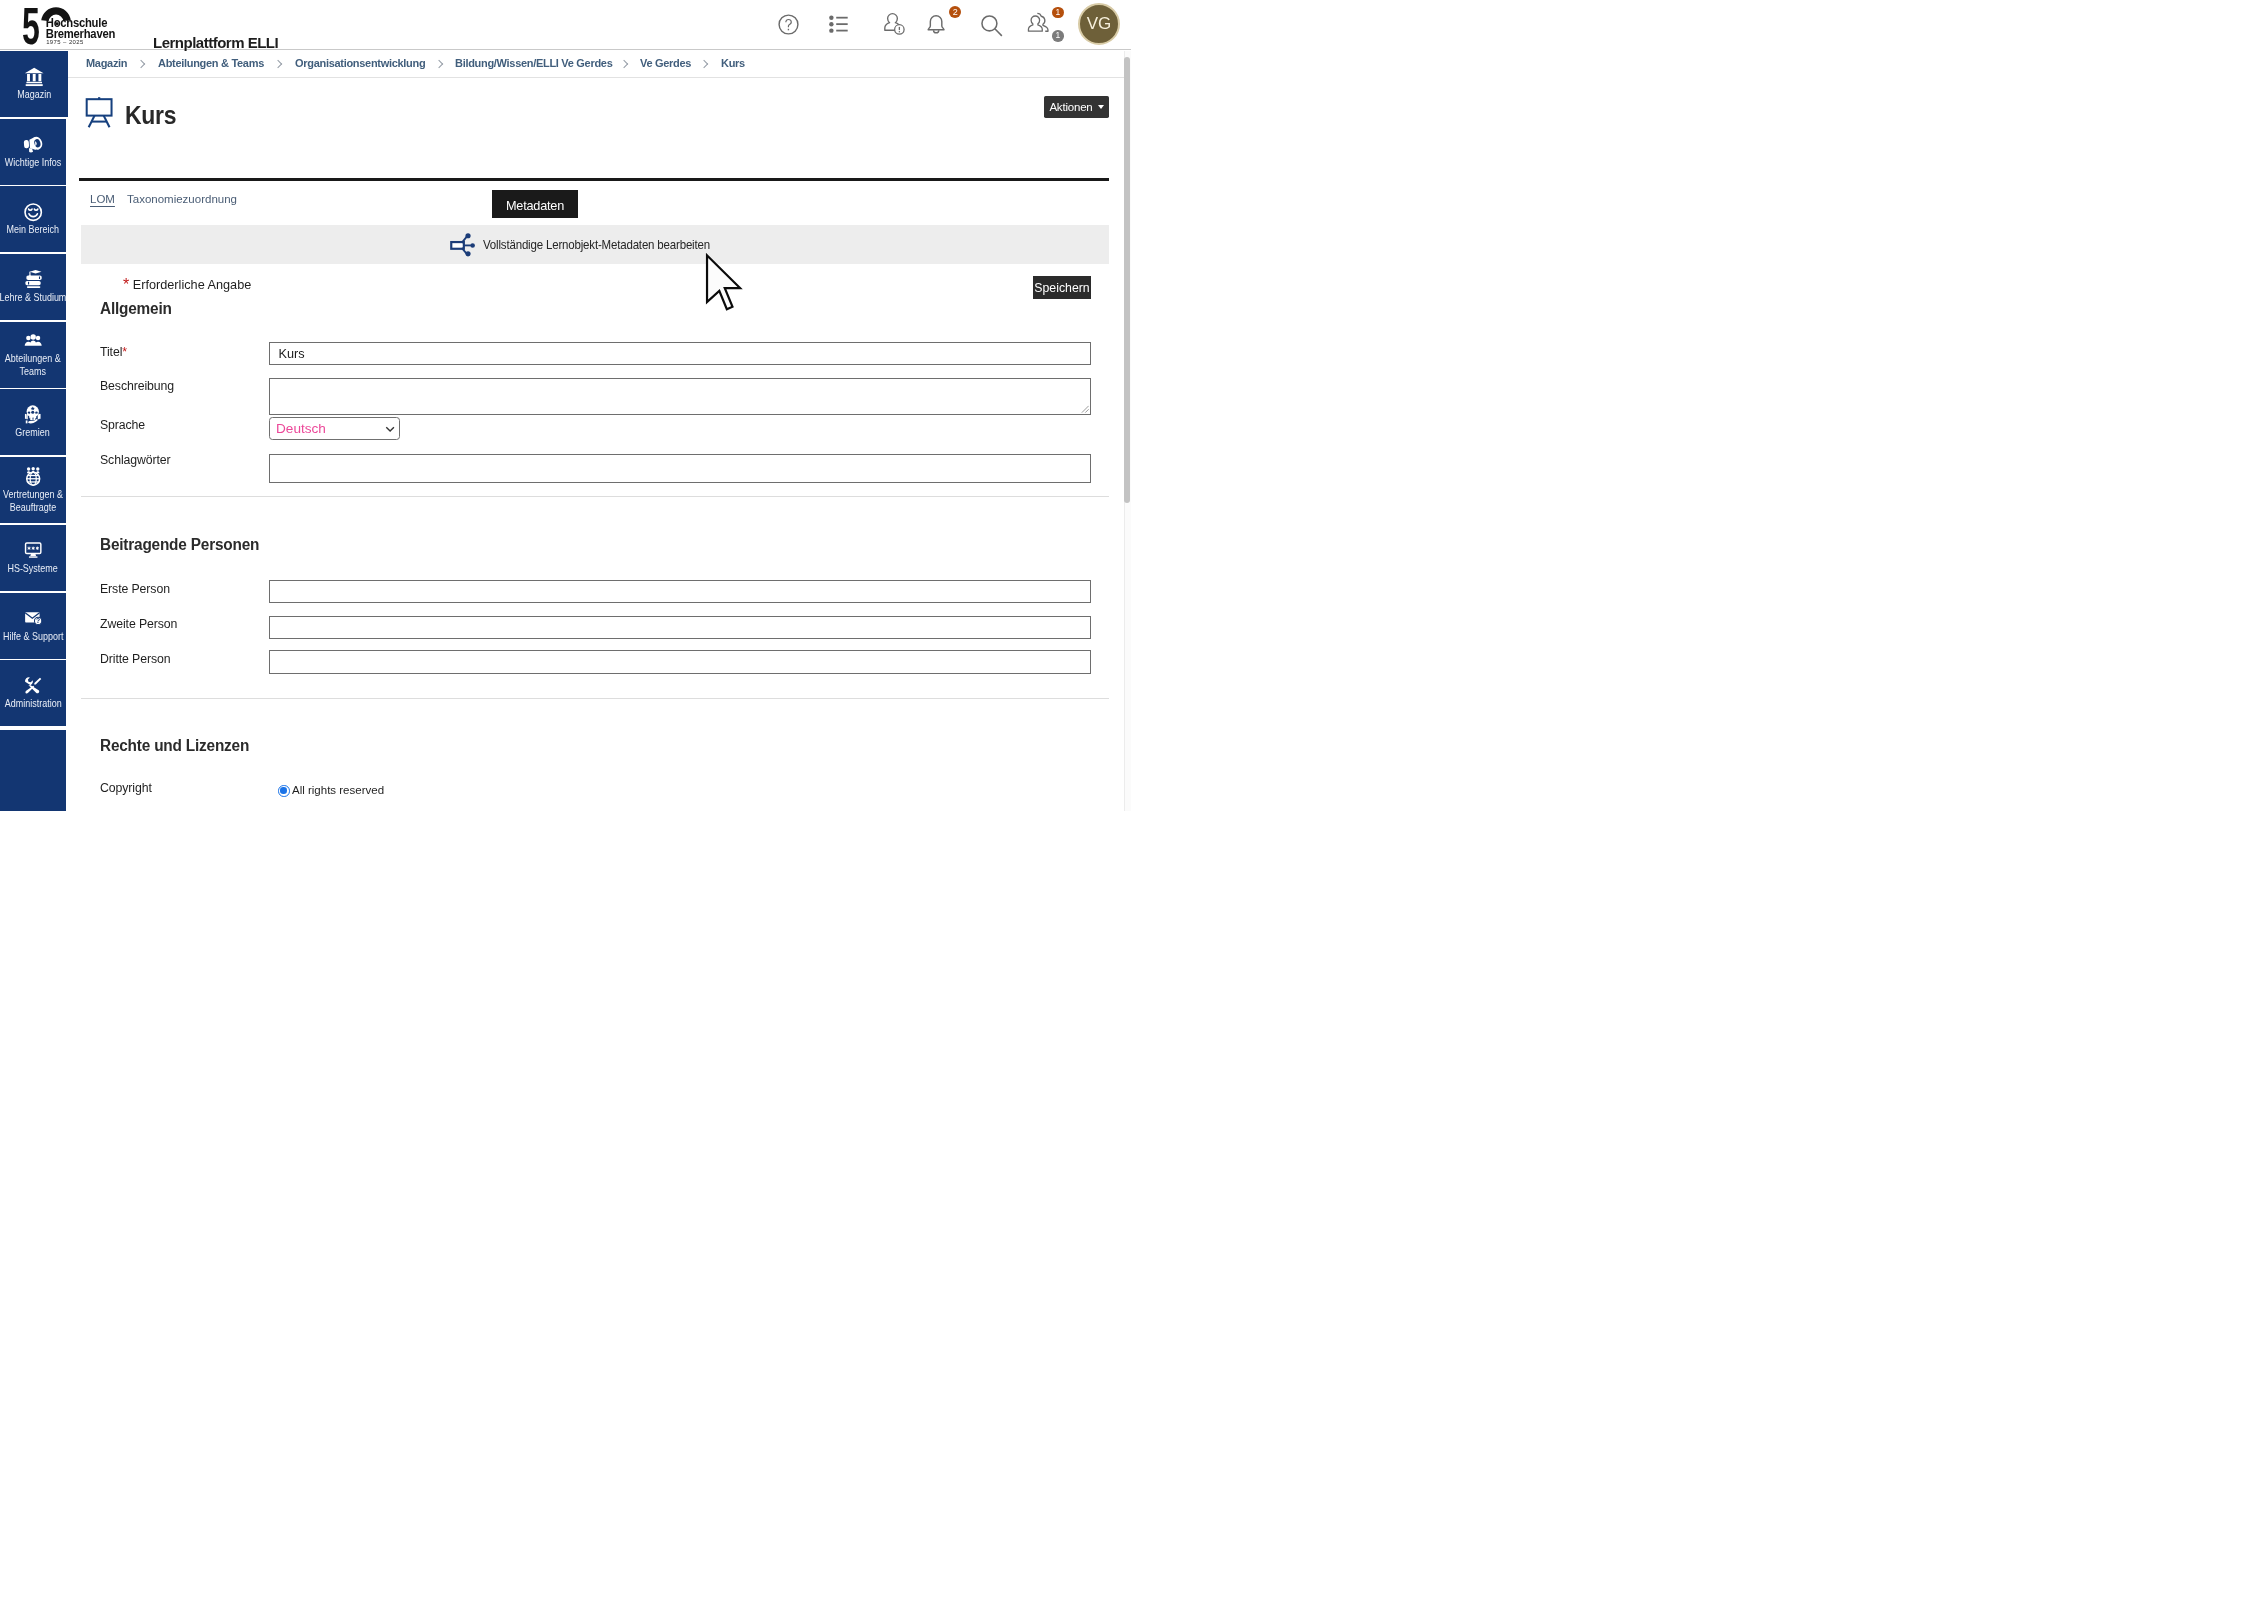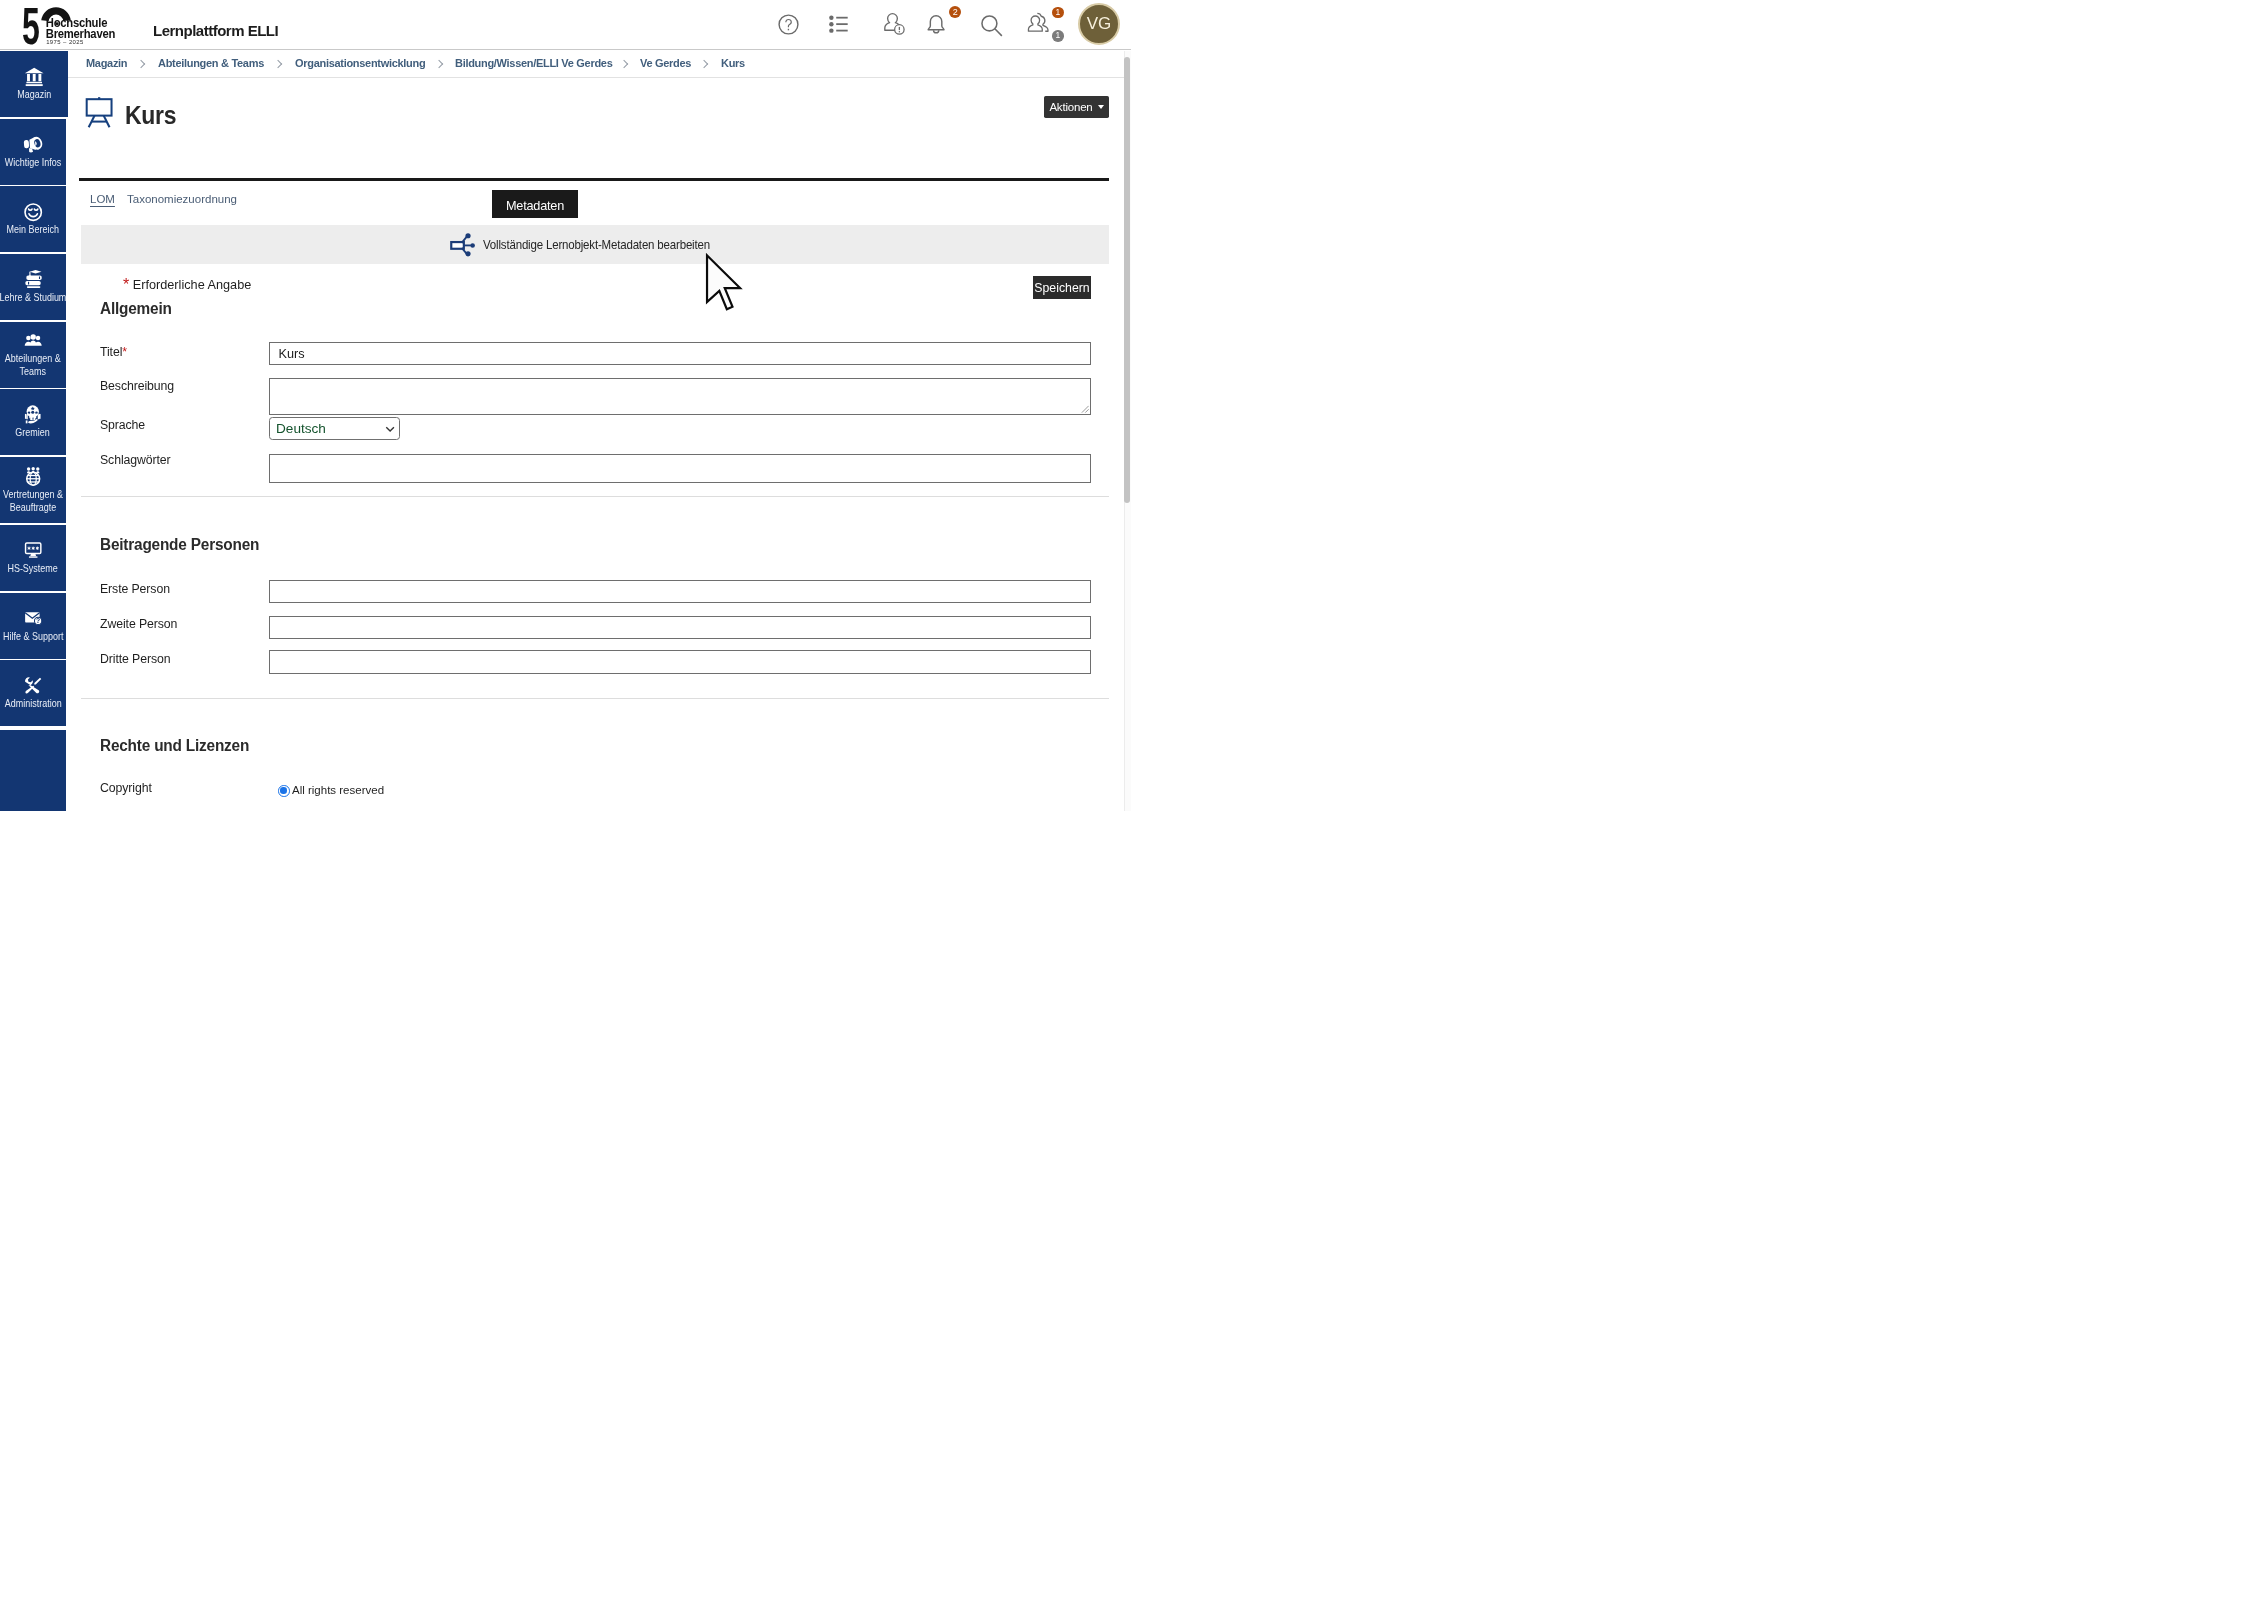--- a/index.html
+++ b/index.html
@@ -3,21 +3,21 @@
 <meta charset="utf-8">
 <title>Lernplattform ELLI</title>
 <style>
   * { margin:0; padding:0; box-sizing:border-box; }
   html,body { width:1131px; height:811px; background:#fff; font-family:"Liberation Sans", sans-serif; overflow:hidden; }
   #app { position:relative; width:1131px; height:811px; background:#fff; overflow:hidden; }
   .abs { position:absolute; }
 
   
   #header { position:absolute; top:0; left:0; width:1131px; height:50px; background:#fff; border-bottom:0.8px solid #c9c9c9; z-index:5; }
-  #brandtitle { position:absolute; left:153px; top:22px; font-size:15px; font-weight:bold; color:#1d1d1d; letter-spacing:-0.5px; }
+  #brandtitle { position:absolute; left:153px; top:34px; font-size:15px; font-weight:bold; color:#1d1d1d; letter-spacing:-0.5px; }
 
   
   #sidebar { position:absolute; top:51px; left:0; width:68px; height:760px; background:#fff; z-index:4; }
   #sidebar .blue-rest { position:absolute; top:679px; left:0; width:66px; height:81px; background:#133672; }
   .sitem { position:relative; width:66px; height:66px; margin-bottom:1.7px; background:#133672; display:flex; flex-direction:column; align-items:center; justify-content:center; }
   .sitem.active { width:68px; }
   .sitem .lbl { color:#e9eef7; font-size:10.2px; line-height:1.25; text-align:center; margin-top:2.5px; transform:scaleX(0.88); transform-origin:center; white-space:nowrap; }
 
   
   #crumbbar { position:absolute; top:50px; left:68px; width:1056px; height:28px; background:#fff; border-bottom:0.8px solid #e2e2e2; }
@@ -45,21 +45,21 @@
   .red { color:#c01818; }
   .h2 { position:absolute; font-size:16px; font-weight:bold; color:#2b2b2b; letter-spacing:-0.2px; transform:scaleX(0.96); transform-origin:left; white-space:nowrap; }
   .flabel { position:absolute; left:100px; font-size:12.3px; color:#1f1f1f; white-space:nowrap; letter-spacing:-0.1px; }
   .finput { position:absolute; left:269px; width:822px; border:0.8px solid #6e6e6e; background:#fff; }
   .ftext { position:absolute; font-size:12.7px; color:#1f1f1f;text-align:center; }
   #speichern { position:absolute; left:1033px; top:276px; width:58px; height:23px; background:#2b2b2b; color:#fff; font-size:12.3px; display:flex; align-items:center; justify-content:center; }
   .sep { position:absolute; left:81px; width:1028px; height:0.8px; background:#ddd; }
 
   
   #selwrap { position:absolute; left:269px; top:417px; width:131px; height:22.5px; border:0.8px solid #707070; border-radius:3.4px; background:#fff; }
-  #selwrap .stxt { position:absolute; left:6px; top:2.5px; font-size:13.6px; color:#14532d; }
+  #selwrap .stxt { position:absolute; left:6px; top:2.5px; font-size:13.6px; color:#ec4899; }
 
   
   #radio { position:absolute; left:278px; top:785px; width:11.5px; height:11.5px; border-radius:50%; border:1.3px solid #1a73e8; background:#fff; }
   #radio .dot { position:absolute; left:1.3px; top:1.3px; width:6.4px; height:6.4px; border-radius:50%; background:#1a73e8; }
 
   
   #sbtrack { position:absolute; top:51px; right:0; width:7.2px; height:760px; background:#fbfbfb; border-left:0.8px solid #ececec; }
   #sbthumb { position:absolute; top:57px; left:1124px; width:6px; height:446px; background:#c3c3c3; border-radius:4.7px; }
 </style>
 </head>

